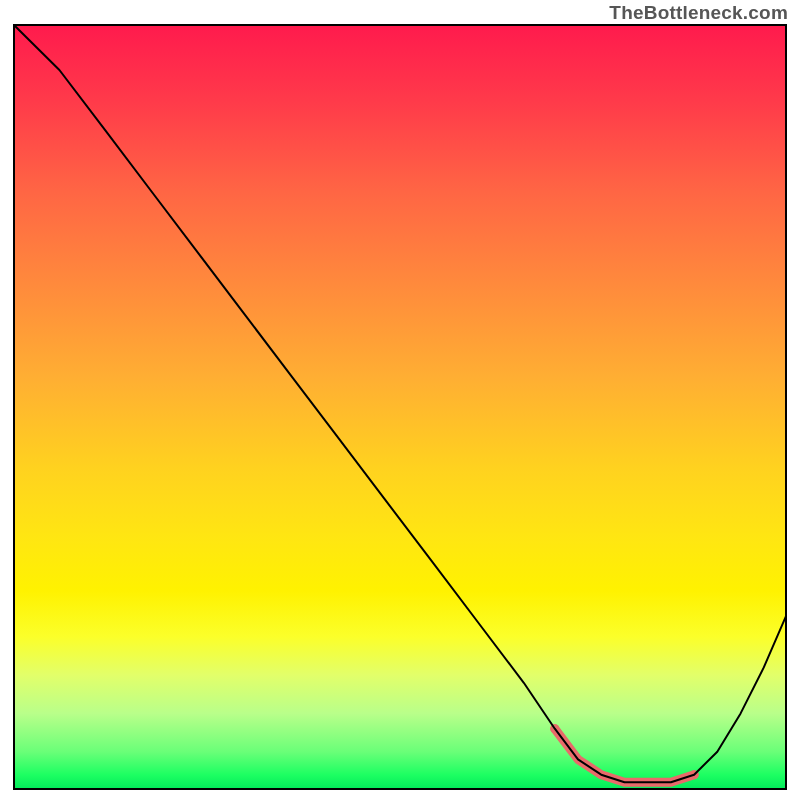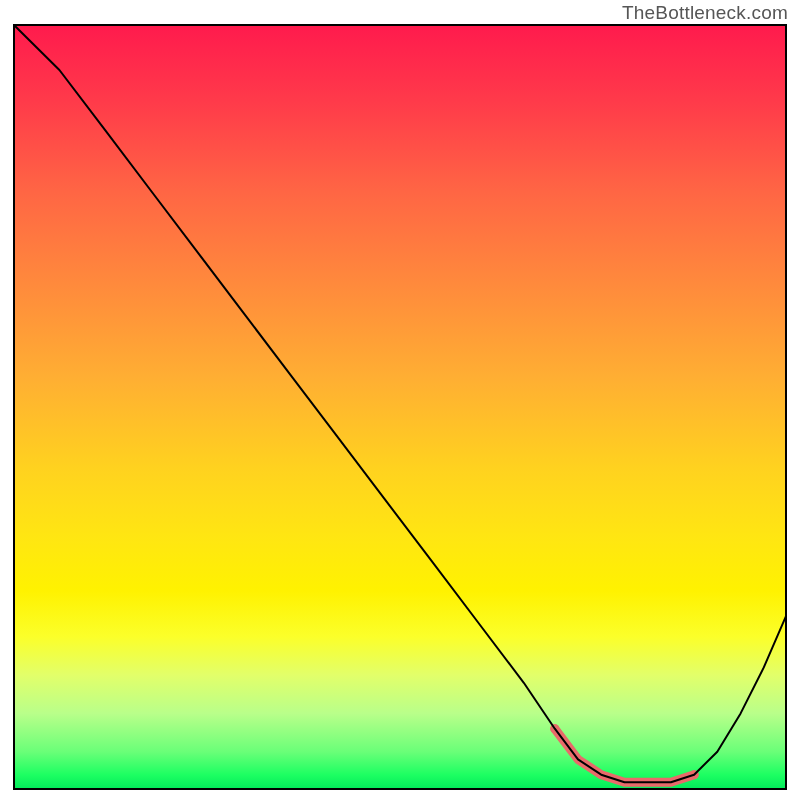--- a/index.html
+++ b/index.html
@@ -48,21 +48,21 @@
     left: 0; top: 0; right: 0; bottom: 0;
     border: 2px solid #000;
     pointer-events: none;
   }
   .watermark {
     position: absolute;
     top: 2px;
     right: 12px;
     font-family: Arial, Helvetica, sans-serif;
     font-size: 19px;
-    font-weight: 400;
+    font-weight: 700;
     color: #565656;
     letter-spacing: 0.2px;
   }
 </style>
 </head>
 <body>
 
 <div class="chart-container">
 
   <div class="watermark">TheBottleneck.com</div>

